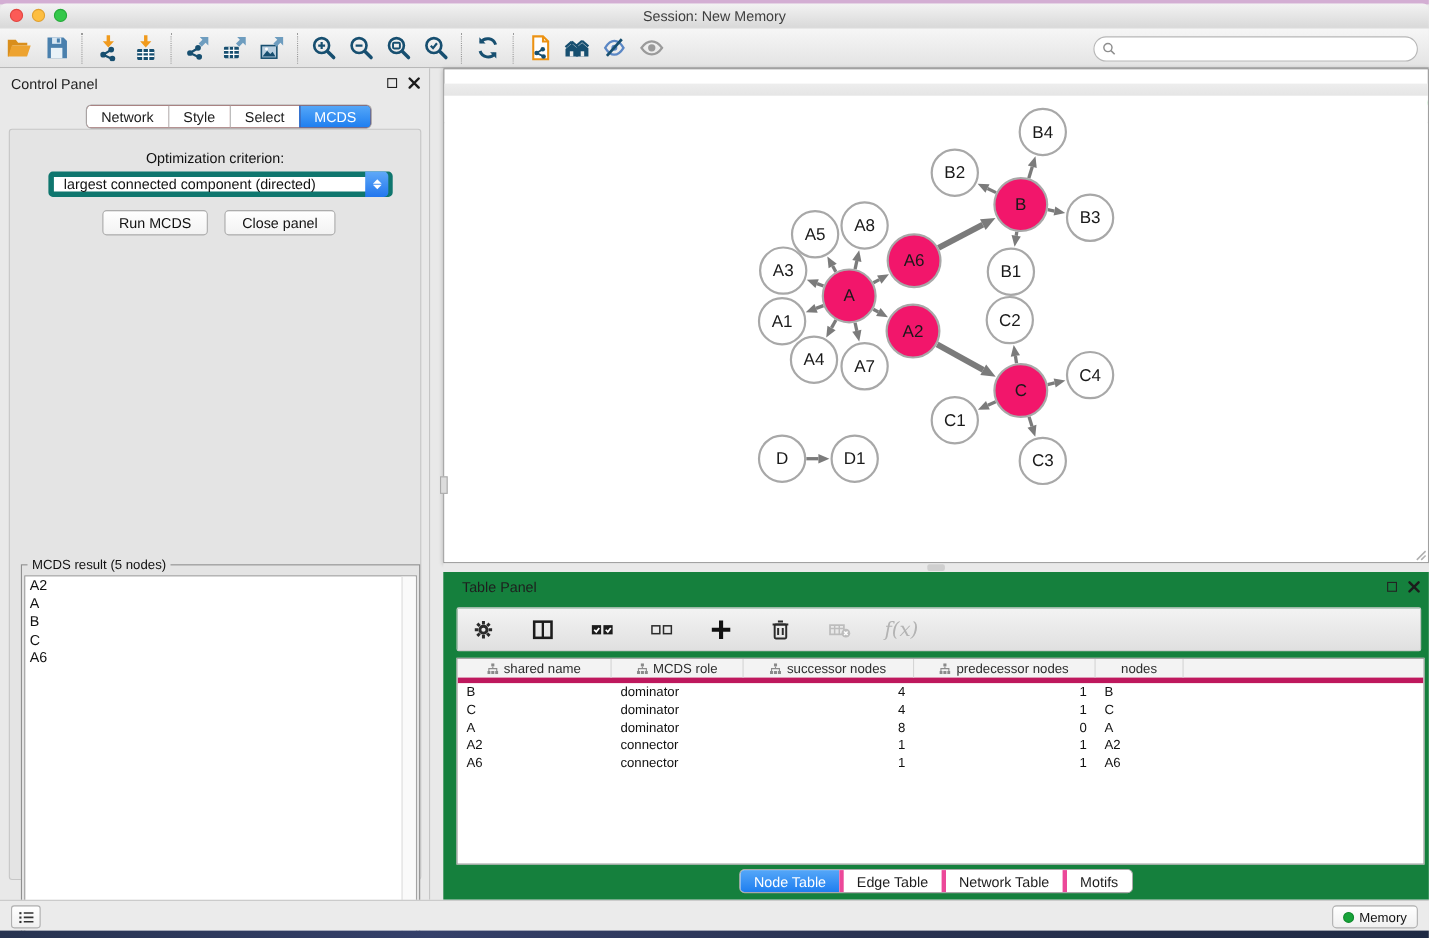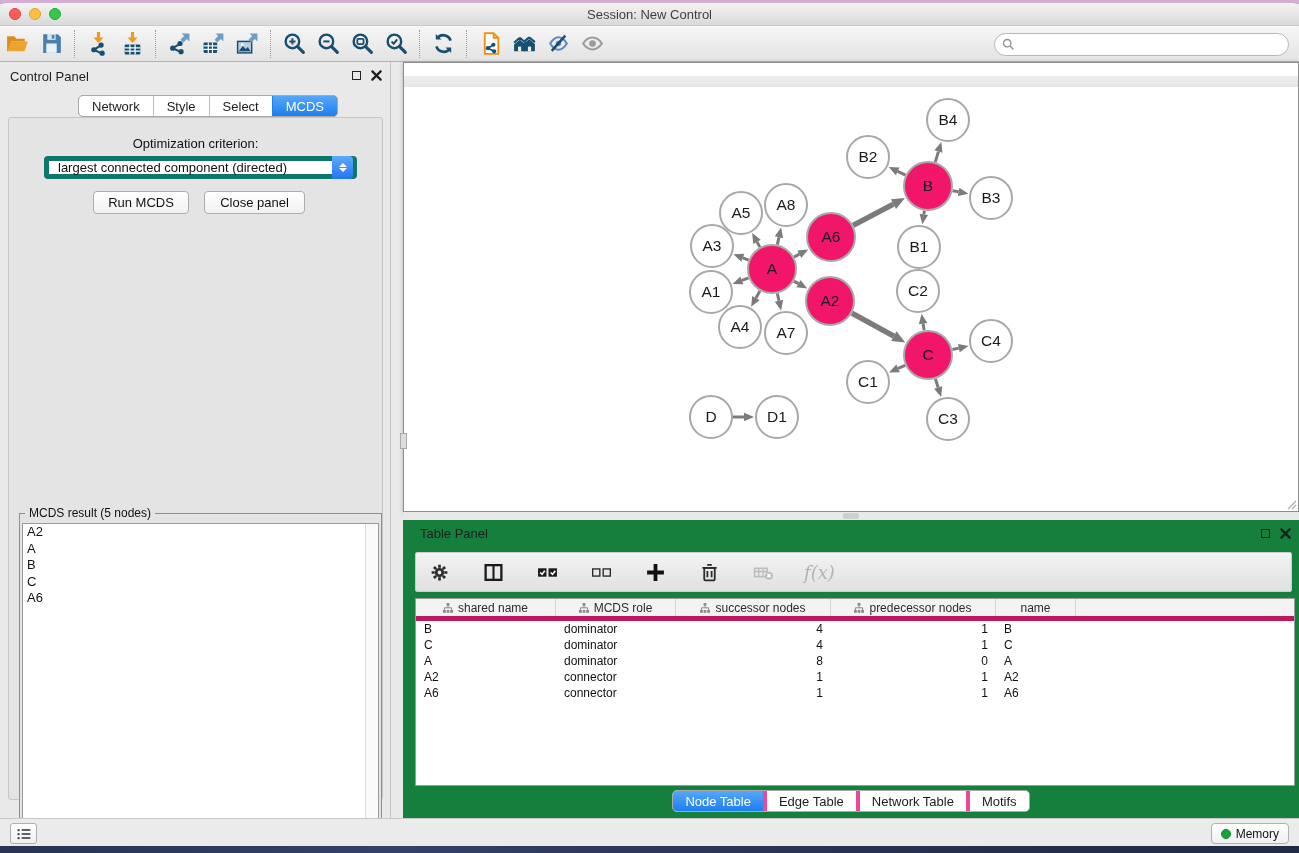--- a/index.html
+++ b/index.html
@@ -124,21 +124,21 @@
 
 <div class="screen">
   <div class="desktop-top"></div>
 
   <div class="titlebar">
     <div class="traffic">
       <span class="light red"></span>
       <span class="light yellow"></span>
       <span class="light green"></span>
     </div>
-    <div class="app-title">Session: New Control</div>
+    <div class="app-title">Session: New Memory</div>
   </div>
 
   <div class="main-toolbar">
     <div class="tb-icon">
       <svg viewBox="0 0 24 24">
           <path d="M2 5h7l2 2.5h8v2.5H6L3 19.5H2z" fill="#d98e1c"></path>
           <path d="M5.5 10h16.5l-3.2 9.5H2.5z" fill="#eda330"></path>
         </svg>
     </div>
     <div class="tb-icon">
@@ -531,21 +531,21 @@
             <svg viewBox="0 0 10 10" width="10" height="10">
               <rect x="3.6" y="0" width="2.8" height="2.8" fill="#8a8a8a"></rect>
               <path d="M5 2.8v2M1.4 7v-2.2h7.2V7" stroke="#8a8a8a" fill="none" stroke-width="1"></path>
               <rect x="0" y="7" width="2.8" height="2.8" fill="#8a8a8a"></rect>
               <rect x="3.6" y="7" width="2.8" height="2.8" fill="#8a8a8a"></rect>
               <rect x="7.2" y="7" width="2.8" height="2.8" fill="#8a8a8a"></rect>
             </svg>
             <span>predecessor nodes</span>
           </div>
           <div class="th c4">
-            <span>name</span>
+            <span>nodes</span>
           </div>
         </div>
       <div>
           <div class="tbl-row">
             <div class="td c0">B</div>
             <div class="td c1">dominator</div>
             <div class="td c2 num">4</div>
             <div class="td c3 num">1</div>
             <div class="td c4">B</div>
           </div>

